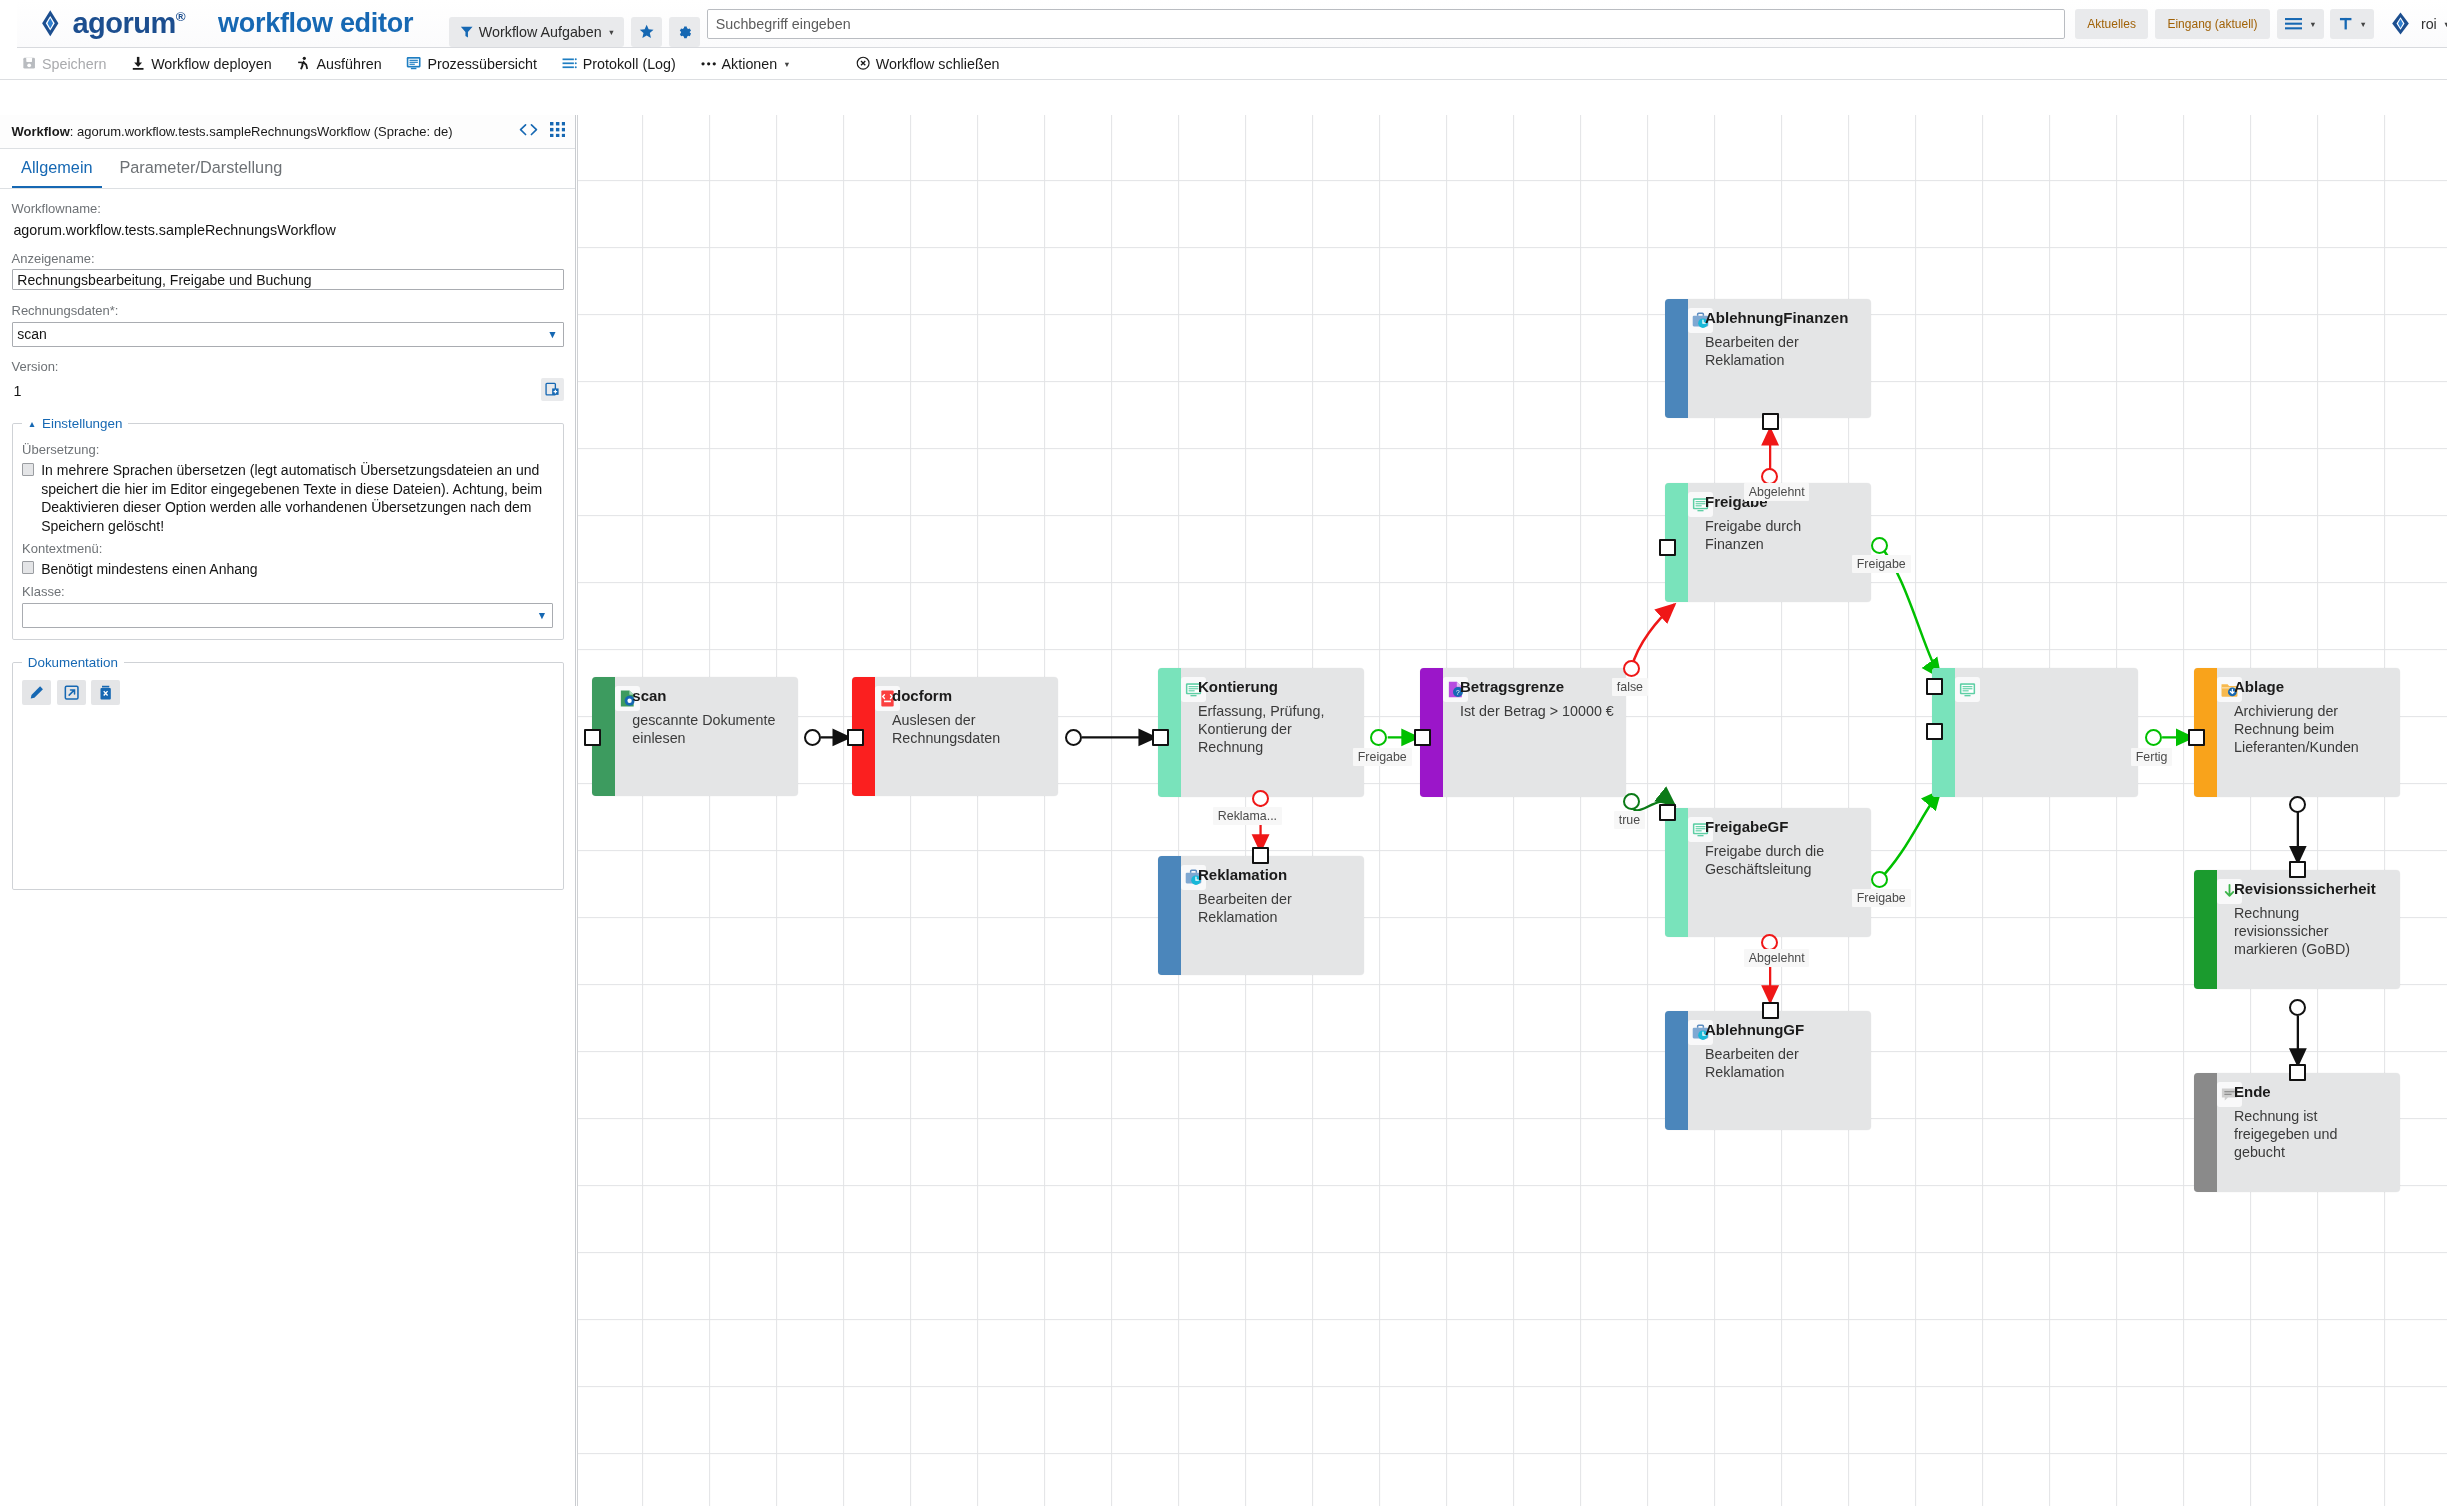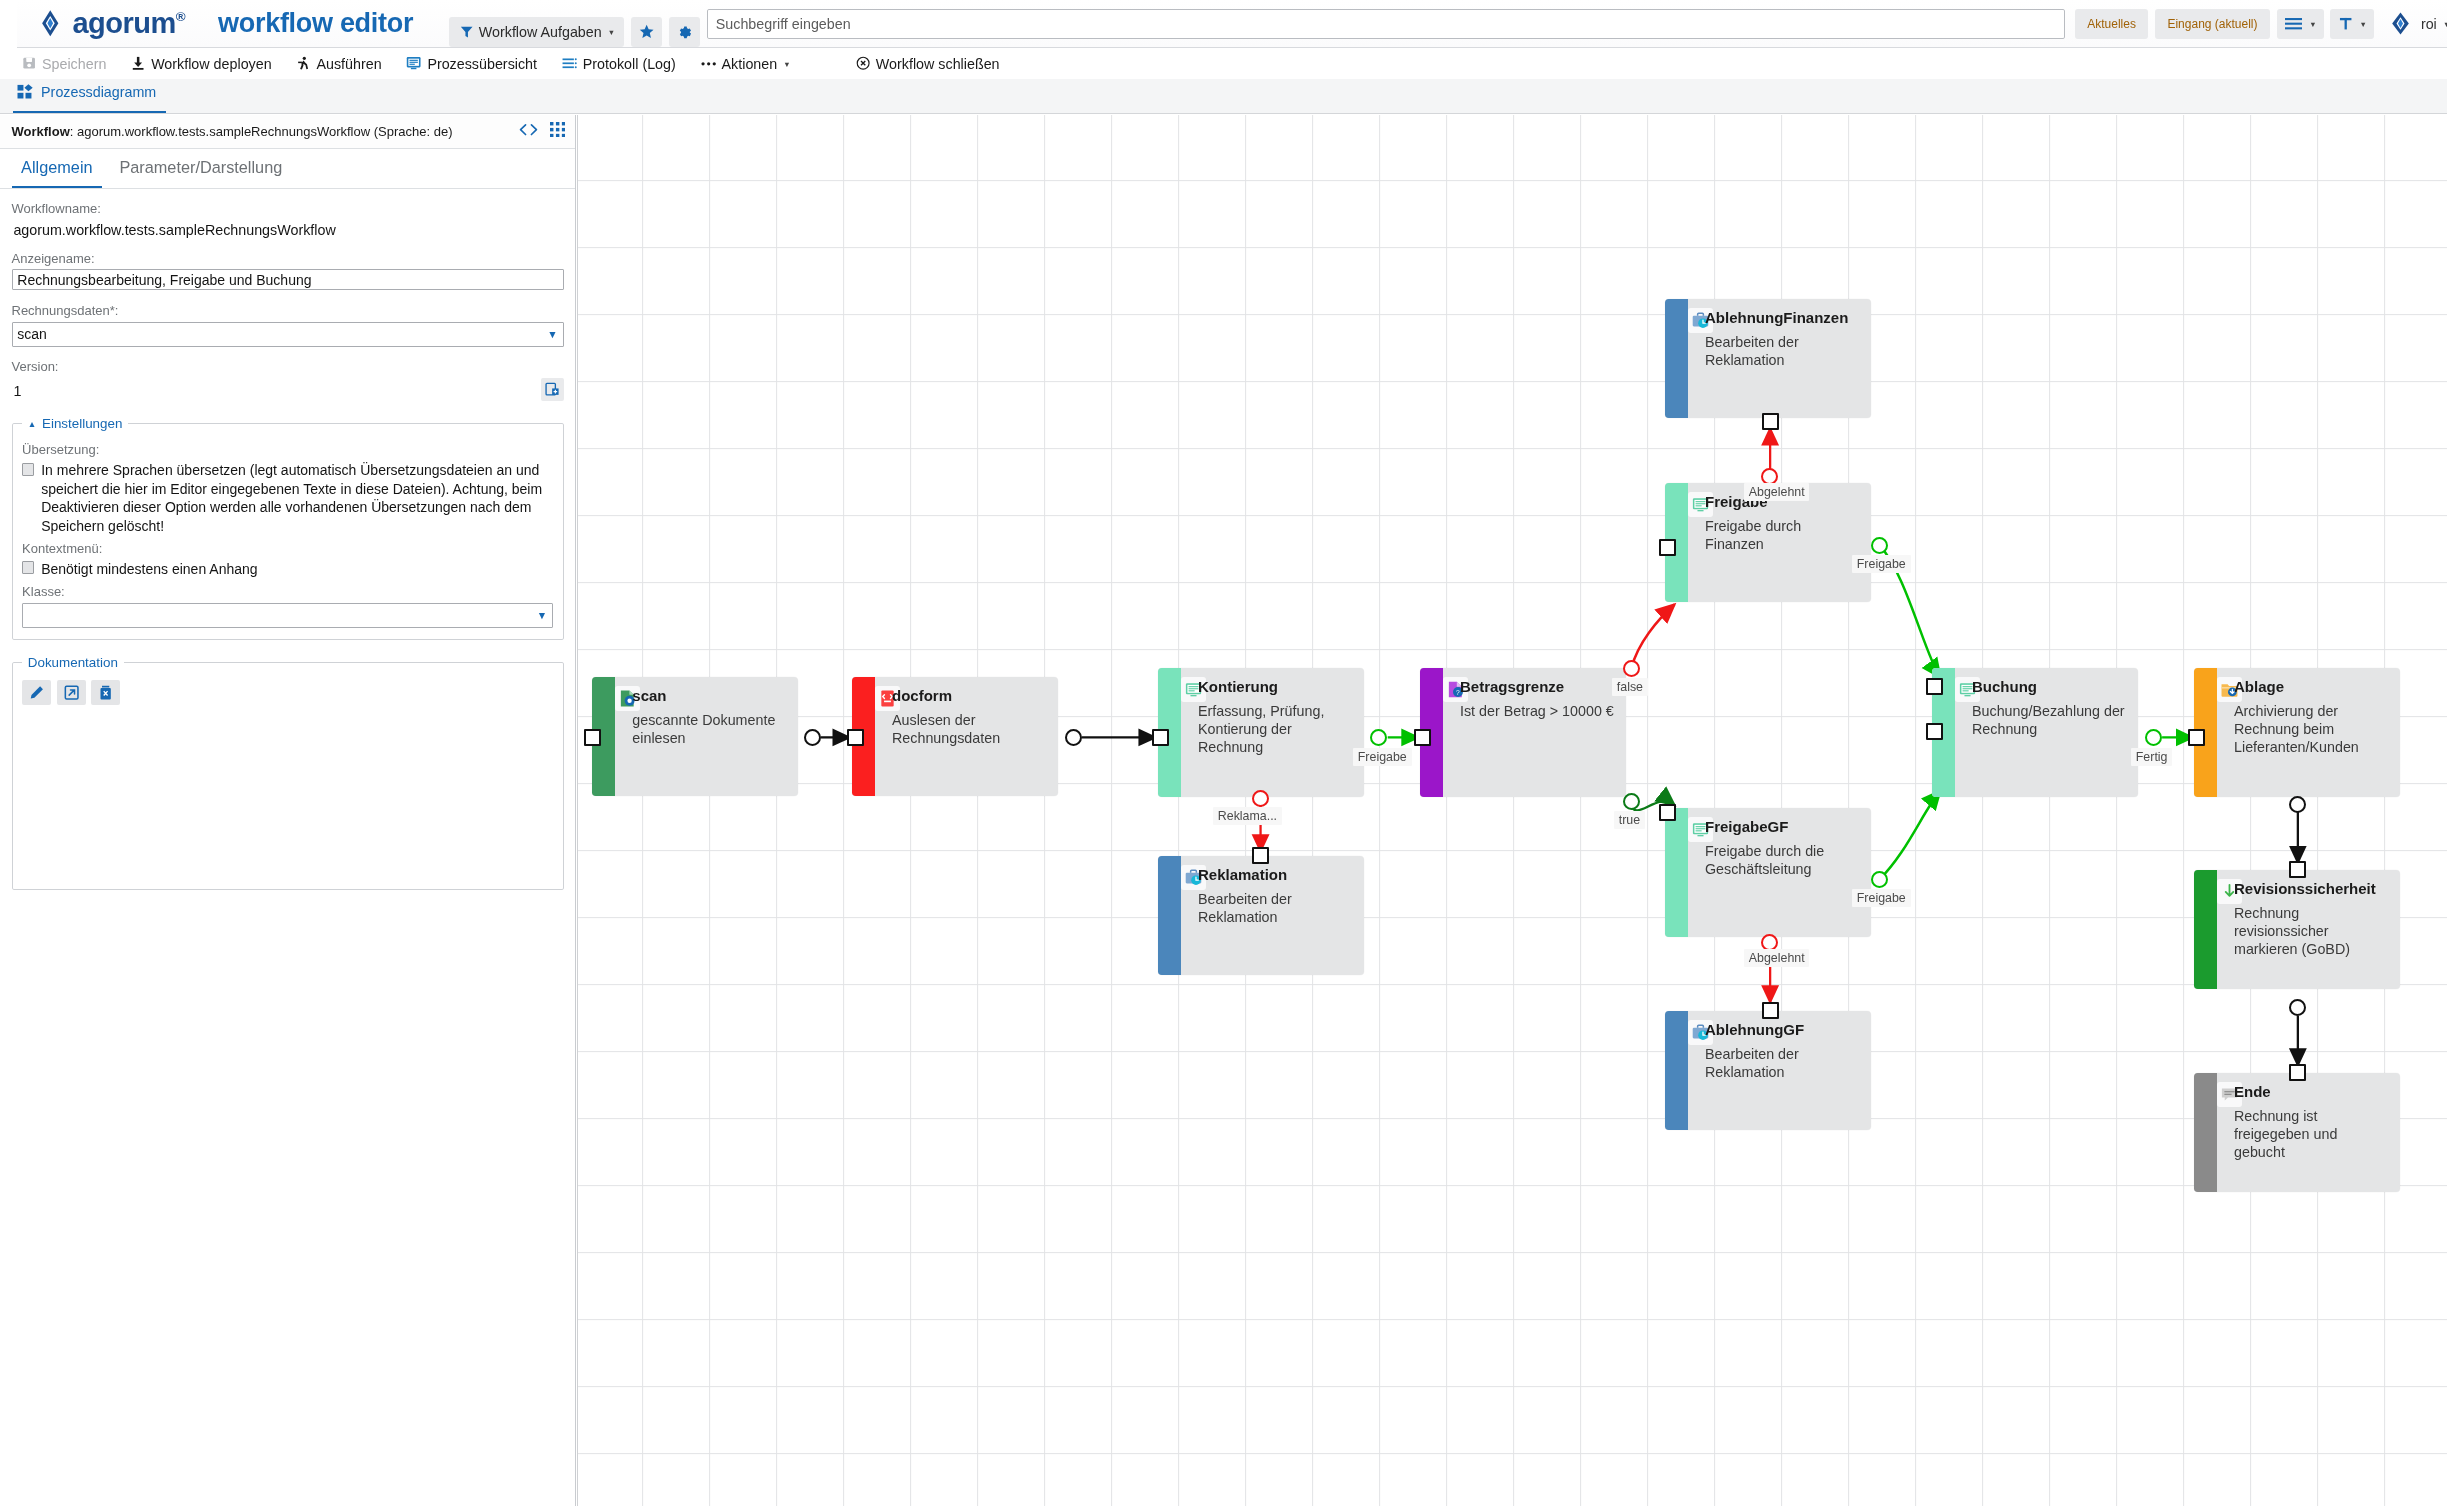--- a/index.html
+++ b/index.html
@@ -340,31 +340,20 @@
     <div class="menu-sep"></div>
     <div class="menu-item">
       <svg width="14.3" height="14.3" viewBox="0 0 16 16">
         <circle cx="8" cy="8" r="6.6" fill="none" stroke="#1a1a1a" stroke-width="1.3"></circle>
         <path d="M5.6 5.6 L10.4 10.4 M10.4 5.6 L5.6 10.4" stroke="#1a1a1a" stroke-width="1.5" fill="none"></path>
       </svg>
       <span>Workflow schließen</span>
     </div>
   </div>
 
-  <div class="tabstrip">
-    <div class="tab">
-      <svg width="16.3" height="15.3" viewBox="0 0 18 17">
-        <rect x="0.5" y="1" width="6.6" height="6.3" fill="#1668b3"></rect>
-        <polygon points="12.6,0.4 17.4,4.2 12.6,8 8.2,4.2" fill="#1668b3"></polygon>
-        <rect x="0.5" y="9.8" width="6.6" height="6.3" fill="#1668b3"></rect>
-        <rect x="9.4" y="9.8" width="6.6" height="6.3" fill="#1668b3"></rect>
-      </svg>
-      <span>Prozessdiagramm</span>
-    </div>
-  </div>
 
   <div class="leftpanel">
 
     <div class="lp-header">
       <div class="lp-header-text">
         <b>Workflow</b><span>: agorum.workflow.tests.sampleRechnungsWorkflow (Sprache: de)</span>
       </div>
       <div class="lp-header-icons">
         <span style="cursor:pointer;">
           <svg width="19" height="13.4" viewBox="0 0 22 14">
@@ -721,26 +710,20 @@
         <div class="nicon">
           <svg width="19" height="19" viewBox="0 0 20 20">
             <rect x="2" y="3.5" width="16" height="11.6" rx="1.2" fill="#5ecfa5"></rect>
             <rect x="3.6" y="5.1" width="12.8" height="8.4" fill="#ffffff"></rect>
             <rect x="4.8" y="6.4" width="10.4" height="1.2" fill="#5ecfa5"></rect>
             <rect x="4.8" y="8.6" width="10.4" height="1.2" fill="#5ecfa5"></rect>
             <rect x="4.8" y="10.8" width="6.4" height="1.2" fill="#5ecfa5"></rect>
             <rect x="6.8" y="15.8" width="6.4" height="1.4" fill="#5ecfa5"></rect>
           </svg>
         </div>
-        <div class="content">
-          <div class="nhead">
-            <div class="ntitle">Buchung</div>
-          </div>
-          <div class="ndesc">Buchung/Bezahlung der Rechnung</div>
-        </div>
         <div class="port sq" style="left:-5.7px;top:9.6px;"></div>
         <div class="port sq" style="left:-5.7px;top:55px;"></div>
       </div>
       <div class="port circ g" style="left:1568px;top:614px;"></div>
       <div class="edge-label" style="left:1554px;top:633px;">Fertig</div>
 
       <div class="node" style="left:1617px;top:553px;width:206px;height:129px;">
         <div class="bar" style="background:#f9a31b;"></div>
         <div class="nicon">
           <svg width="19" height="19" viewBox="0 0 20 20">

